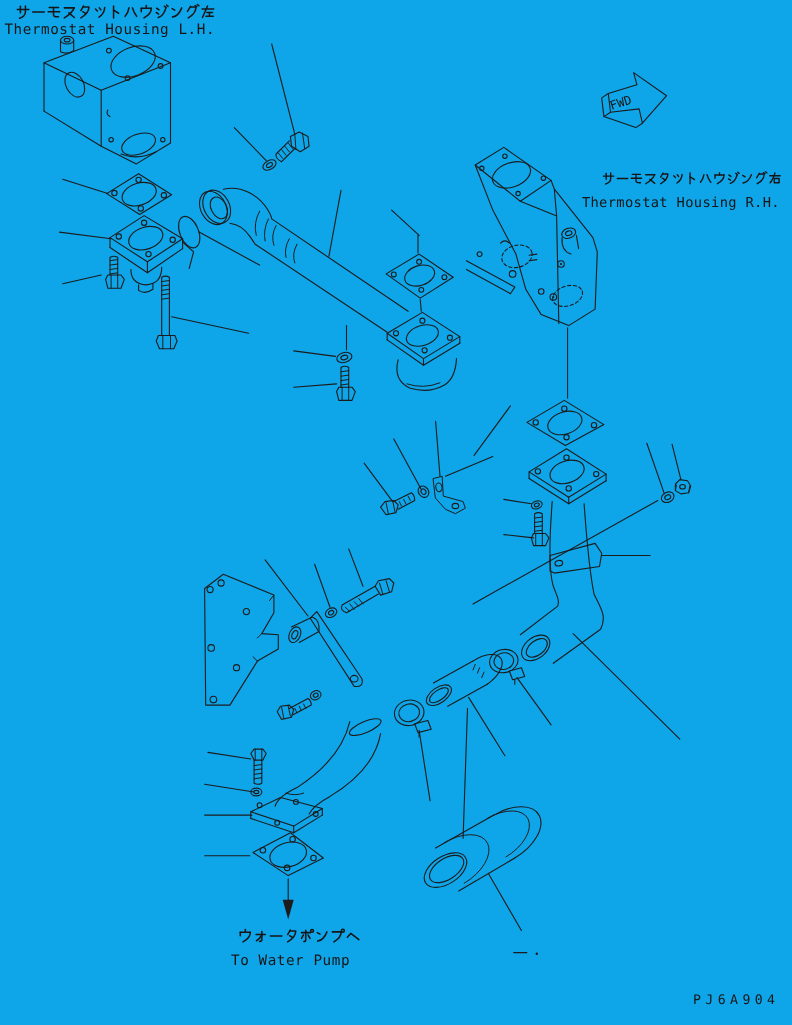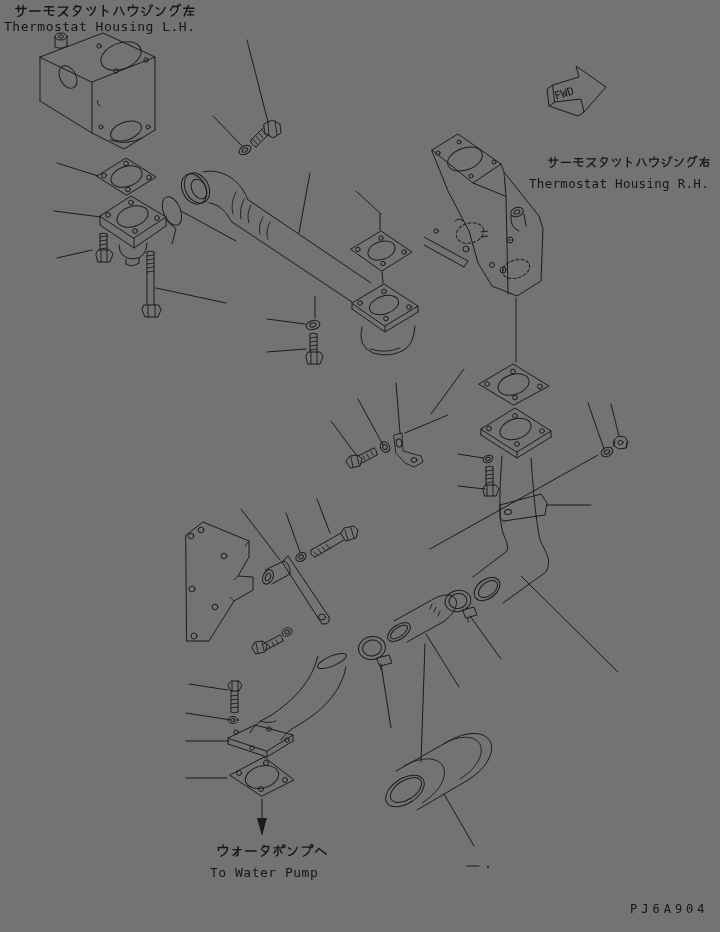--- a/index.html
+++ b/index.html
@@ -1,16 +1,16 @@
 <!DOCTYPE html>
 <html><head>
 <meta charset="utf-8">
 <style>
   html,body{margin:0;padding:0;background:#fff;}
-  .page{position:relative;width:720px;height:932px;background:#737373;overflow:hidden;
+  .page{position:relative;width:720px;height:932px;background:#0ea5e9;overflow:hidden;
         font-family:"DejaVu Sans Mono","Liberation Mono",monospace;text-align:center;}
   svg{position:absolute;left:0;top:0;}
   svg path,svg ellipse,svg circle,svg line,svg polyline,svg polygon{
      stroke:#1c1c1c;stroke-width:1;fill:none;stroke-linecap:round;stroke-linejoin:round;}
   svg .fill{fill:#1c1c1c;stroke:none;}
   svg .thin{stroke-width:0.9;}
   svg .dash{stroke-dasharray:3 2.2;}
   svg text{fill:#161616;stroke:none;font-family:"DejaVu Sans Mono","Liberation Mono",monospace;}
   .kana path{stroke:#161616;stroke-width:2.0;fill:none;}
   .fwd-text{font-size:11px;}

